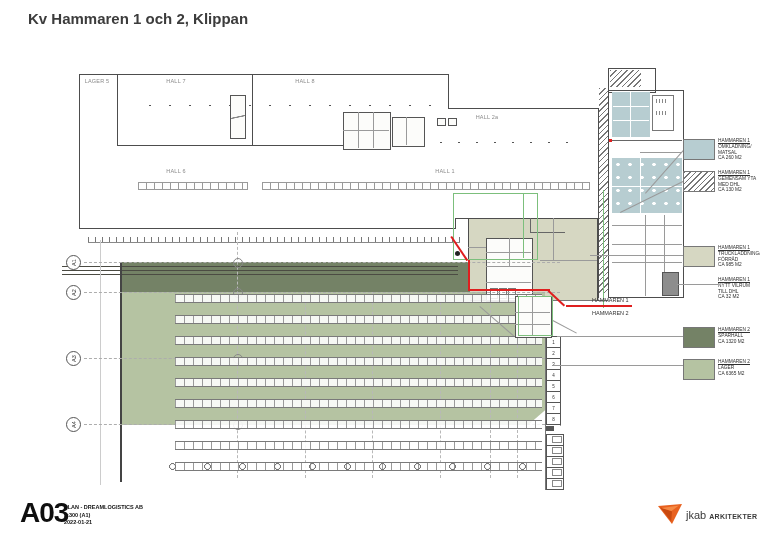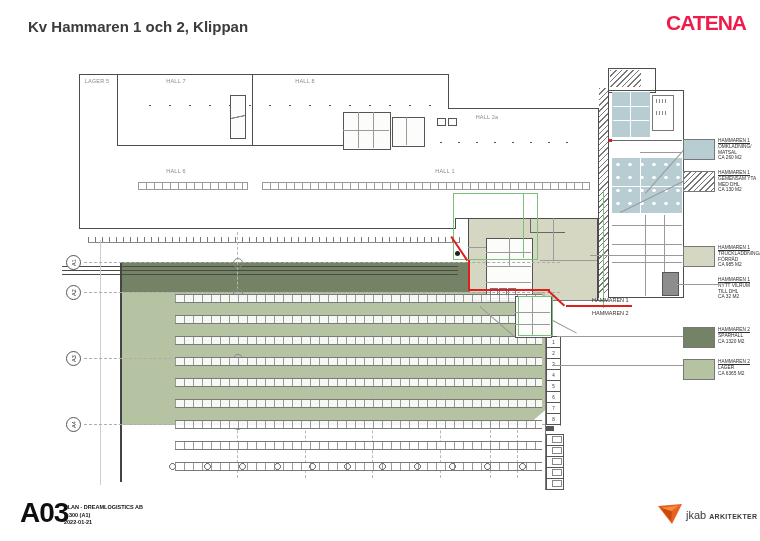--- a/index.html
+++ b/index.html
@@ -38,37 +38,36 @@
   .fill-lgreen{background:var(--hammaren2_light_green,#b5c3a2);}
   .hatch{background:repeating-linear-gradient(135deg,#777 0 1px,transparent 1px 4px);}
   .red{position:absolute;height:2px;background:var(--boundary_red,#df1f1f);}
   .gline{position:absolute;background:#7cbf7c;}
   .grect{position:absolute;border:1px solid #7cbf7c;}
   
   .legend-swatch{position:absolute;left:683px;width:30px;height:19px;border:1px solid #777;}
   .legend-text{position:absolute;left:718px;width:42px;font-size:4.8px;line-height:5.8px;color:#2f2f2f;}
   .legend-text .t{text-decoration:underline;}
   
-  .page-title{position:absolute;left:28px;top:10px;font-size:15px;font-weight:700;color:#3c3c3c;margin-top:8px;}
+  .page-title{position:absolute;left:28px;top:10px;font-size:15px;font-weight:700;color:#3c3c3c;}
   .catena{position:absolute;right:14px;top:11px;font-size:21px;font-weight:800;letter-spacing:-1px;color:var(--catena_red,#ee1b4b);}
   .sheetno{position:absolute;left:20px;top:497px;font-size:28px;font-weight:800;letter-spacing:-1px;color:#0f0f0f;}
   .tb{position:absolute;left:64px;top:504px;font-size:5.5px;line-height:7.5px;font-weight:700;color:#111;}
   .jkab{position:absolute;left:658px;top:504px;display:flex;align-items:center;gap:4px;}
   .jkab-text{font-size:11px;color:#3a3a3a;}
   .jkab-text b{font-size:7px;font-weight:700;letter-spacing:.3px;}
   .bndlbl{position:absolute;font-size:5.5px;color:#333;white-space:nowrap;}
   .room-cluster{position:absolute;border:1px solid #555;background:#fcfcfa;}
 </style>
 </head>
 <body>
 
 <div class="sheet">
 
   <div class="page-title">Kv Hammaren 1 och 2, Klippan</div>
-  <div class="catena">CATENA</div>
 
   <div class="abs fill-beige" style="left:468px;top:218px;width:130px;height:82px;"></div>
   <div class="abs fill-dgreen" style="left:122px;top:262px;width:348px;height:30px;"></div>
   <div class="abs fill-lgreen" style="left:122px;top:292px;width:423px;height:133px;clip-path:polygon(0 0,100% 0,100% 89%,96% 100%,0 100%);"></div>
 
   <div class="ln" style="left:79px;top:74px;width:369px;height:1px;"></div>
   <div class="ln" style="left:448px;top:74px;width:1px;height:34px;"></div>
   <div class="ln" style="left:448px;top:108px;width:150px;height:1px;"></div>
   <div class="ln" style="left:79px;top:74px;width:1px;height:154px;"></div>
   <div class="ln" style="left:117px;top:74px;width:1px;height:72px;"></div>

